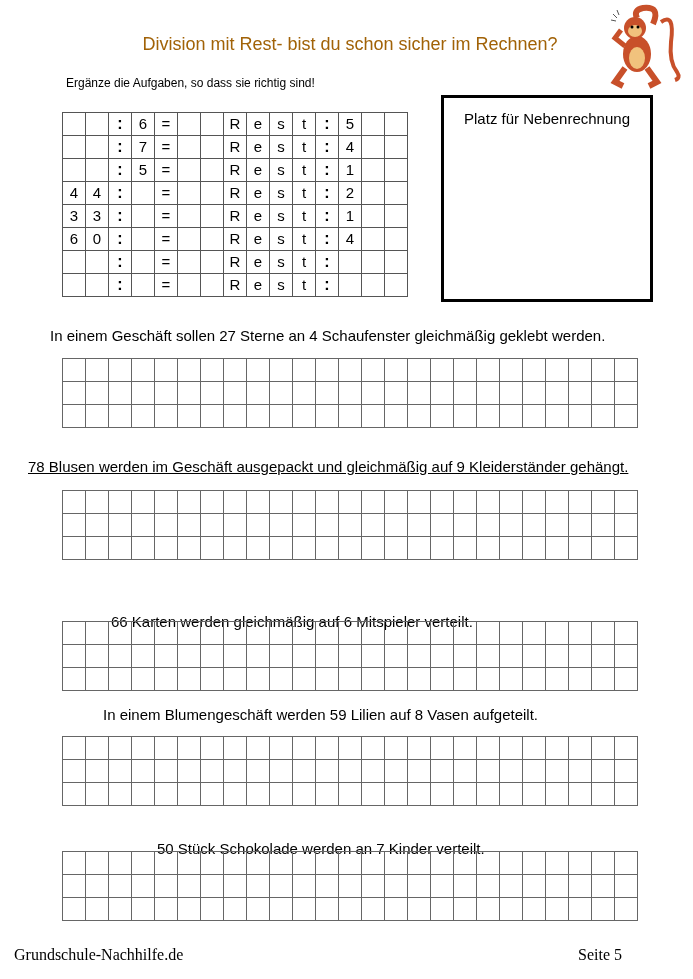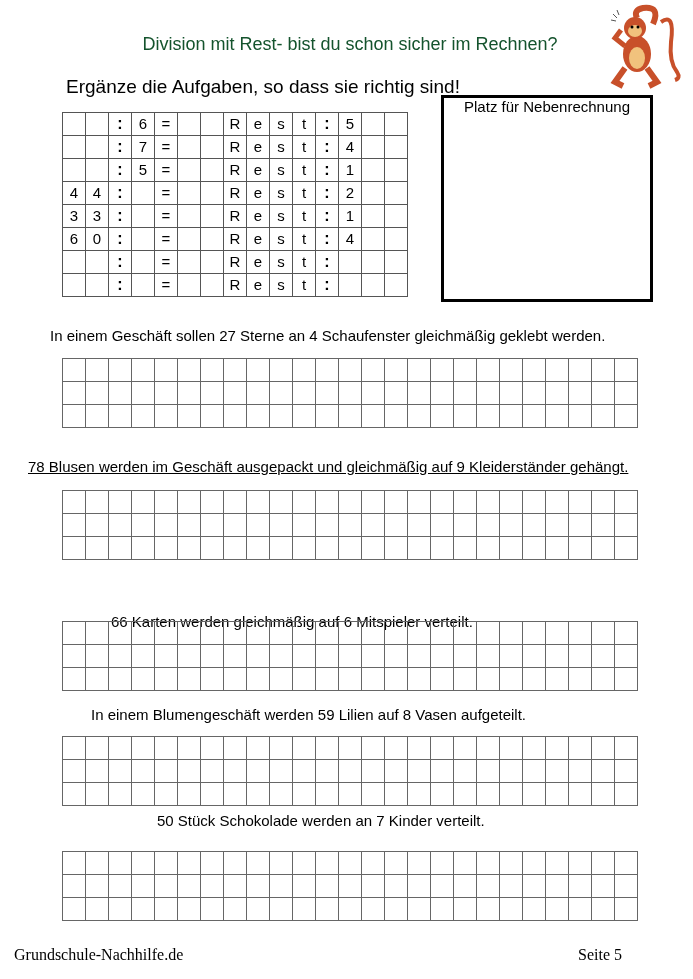--- a/index.html
+++ b/index.html
@@ -1,23 +1,23 @@
 <!DOCTYPE html>
 <html><head>
 <meta charset="utf-8">
 <style>
   html, body { margin: 0; padding: 0; background: #ffffff; }
   body { width: 693px; height: 979px; position: relative; overflow: hidden; font-family: "Liberation Sans", sans-serif; color: #000; }
   .abs { position: absolute; }
-  .title { left: 0; width: 640px; top: 34px; text-align: center; font-size: 18px; color: #14532d; white-space: nowrap; padding-left: 0; }
+  .title { left: 0; width: 640px; top: 34px; text-align: center; font-size: 18px; color: #a16207; white-space: nowrap; padding-left: 0; }
   .title span { position: relative; left: 0; }
-  .subtitle { left: 66px; top: 76px; font-size: 19px; white-space: nowrap; }
+  .subtitle { left: 66px; top: 76px; font-size: 12px; white-space: nowrap; }
   .monkey { left: 603px; top: 2px; width: 82px; height: 88px; }
   .neben { left: 441px; top: 95px; width: 212px; height: 207px; border: 3px solid #000; box-sizing: border-box; }
-  .neben-label { text-align: center; font-size: 15px; margin-top: 0; }
+  .neben-label { text-align: center; font-size: 15px; margin-top: 12px; }
   table.ex { position: absolute; left: 62px; top: 112px; border-collapse: collapse; }
   table.ex td { width: 22px; height: 22px; border: 1px solid #555; padding: 0; text-align: center; font-size: 15px; line-height: 22px; }
   table.ex td.colon { font-size: 16px; font-weight: bold; }
   .task { font-size: 15px; white-space: nowrap; }
   table.grid { position: absolute; left: 62px; border-collapse: collapse; }
   table.grid td { width: 22px; height: 22px; border: 1px solid #666; padding: 0; }
   .footer { font-family: "Liberation Serif", serif; font-size: 16px; top: 946px; }
 </style>
 </head>
 <body>
@@ -439,21 +439,21 @@
         <td></td>
         <td></td>
         <td></td>
         <td></td>
         <td></td>
         <td></td>
       </tr>
     </tbody>
   </table>
 
-<div class="abs task" style="left:91px; top:706px;">In einem Blumengeschäft werden 59 Lilien auf 8 Vasen aufgeteilt.</div>
+<div class="abs task" style="left:103px; top:706px;">In einem Blumengeschäft werden 59 Lilien auf 8 Vasen aufgeteilt.</div>
 <table class="grid" style="top:736px;">
     <tbody>
       <tr>
         <td></td>
         <td></td>
         <td></td>
         <td></td>
         <td></td>
         <td></td>
         <td></td>
@@ -526,21 +526,21 @@
         <td></td>
         <td></td>
         <td></td>
         <td></td>
         <td></td>
         <td></td>
       </tr>
     </tbody>
   </table>
 
-<div class="abs task" style="left:157px; top:812px;text-align:right;">50 Stück Schokolade werden an 7 Kinder verteilt.</div>
+<div class="abs task" style="left:157px; top:840px;text-align:right;">50 Stück Schokolade werden an 7 Kinder verteilt.</div>
 <table class="grid" style="top:851px;">
     <tbody>
       <tr>
         <td></td>
         <td></td>
         <td></td>
         <td></td>
         <td></td>
         <td></td>
         <td></td>

